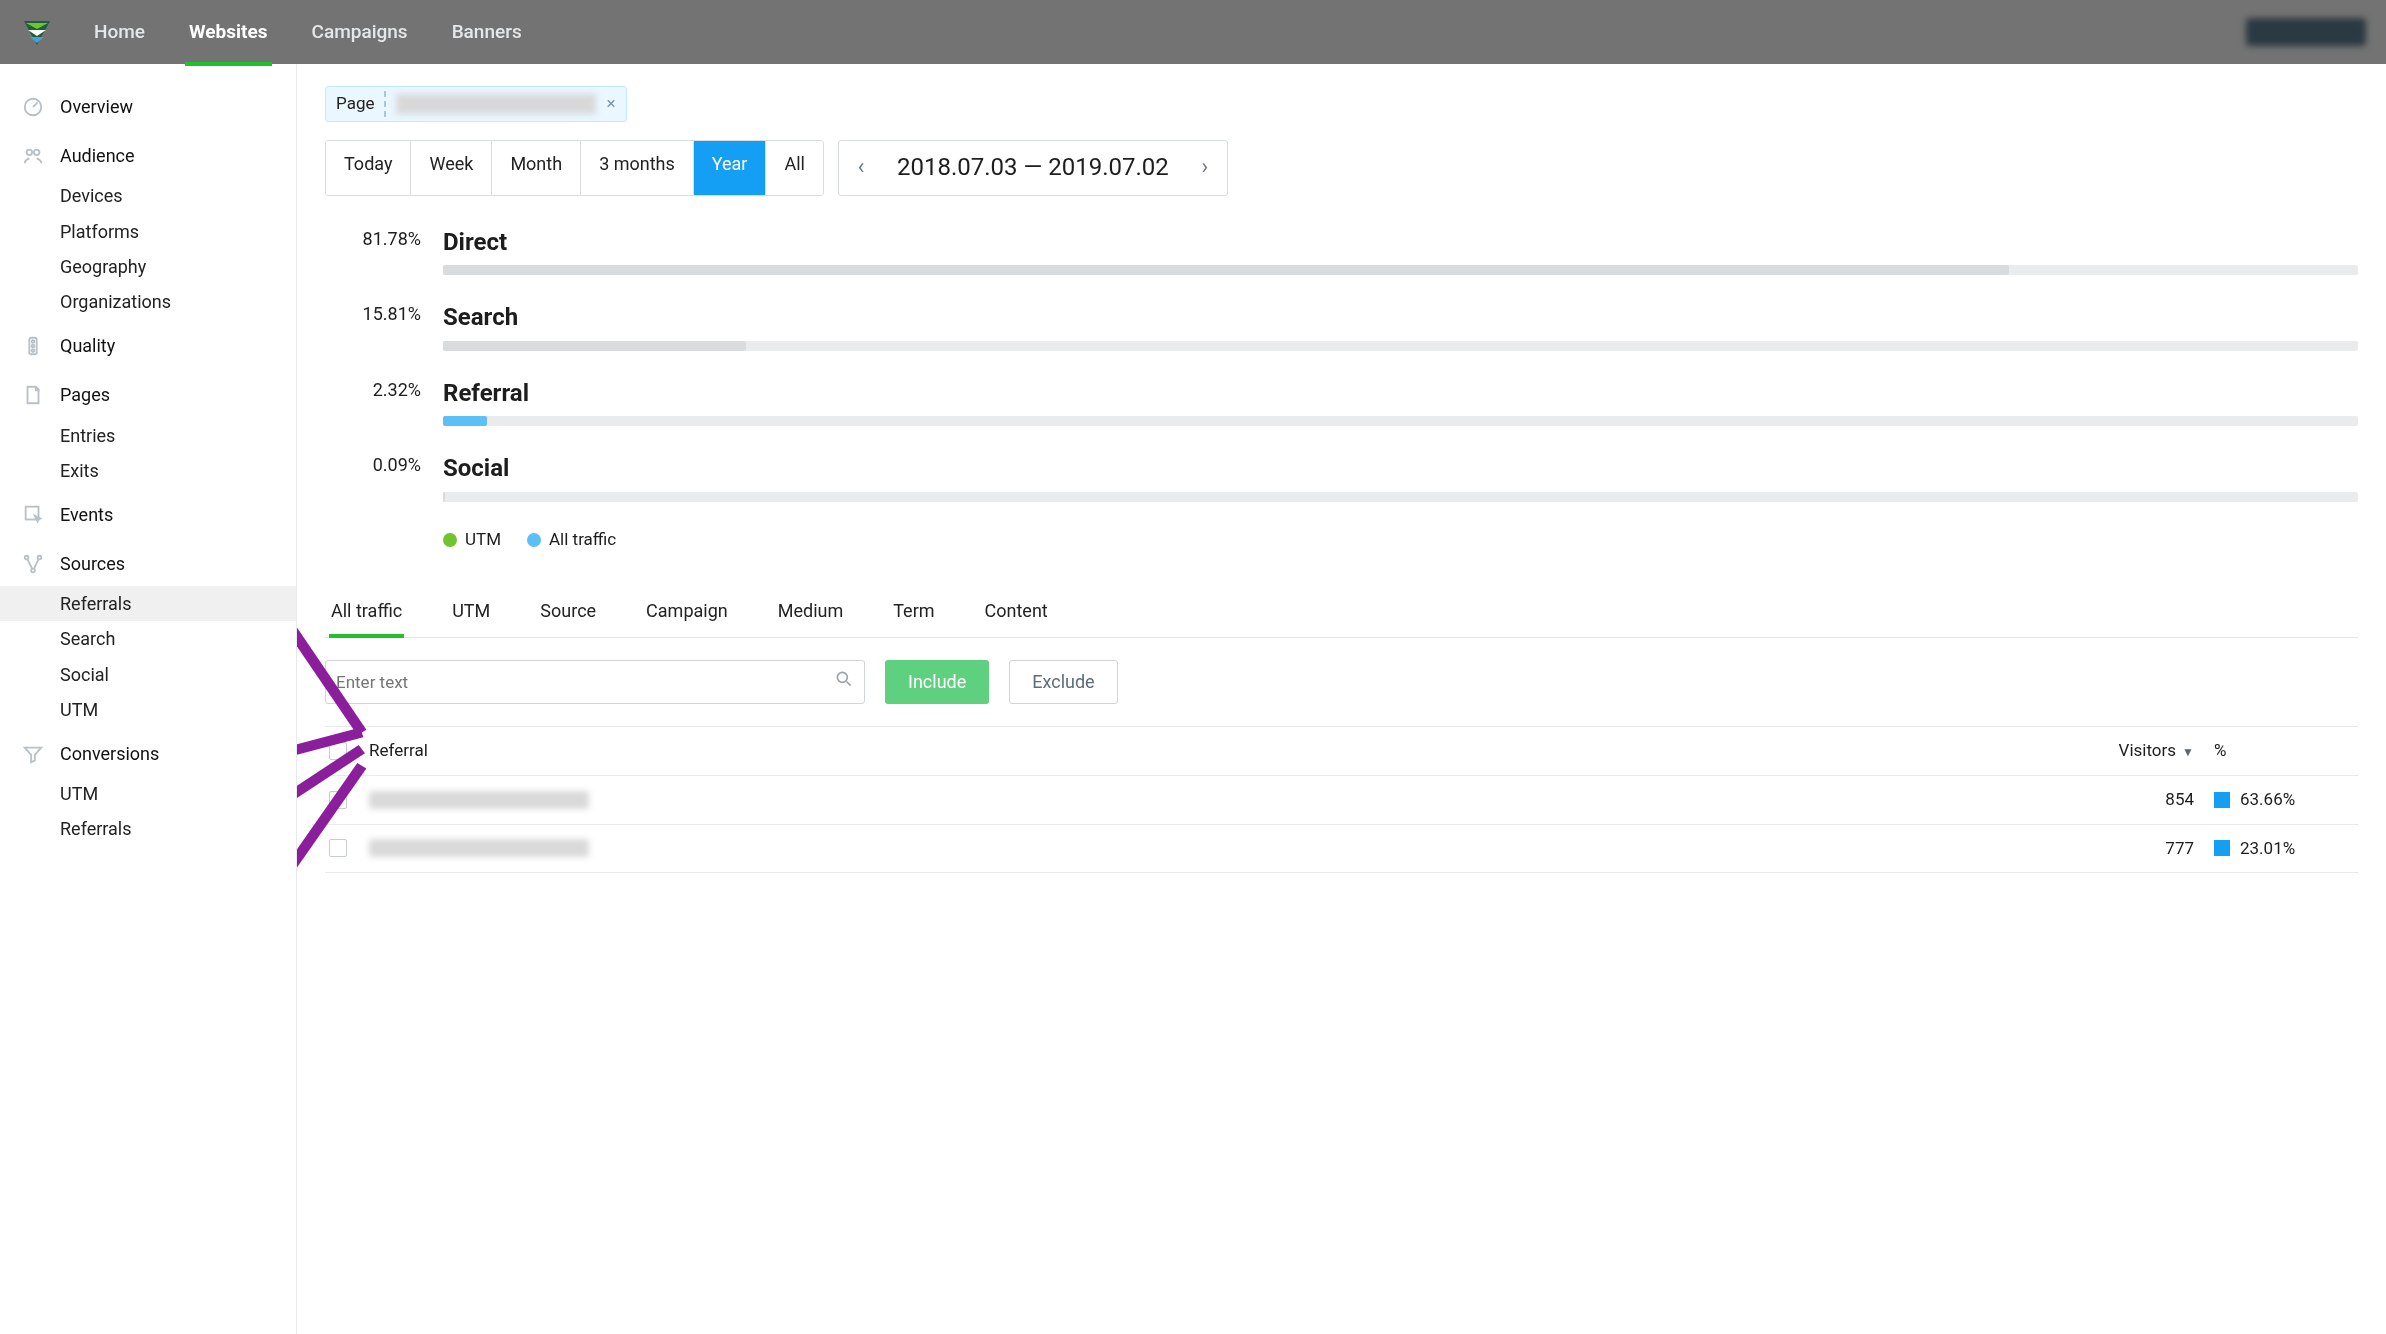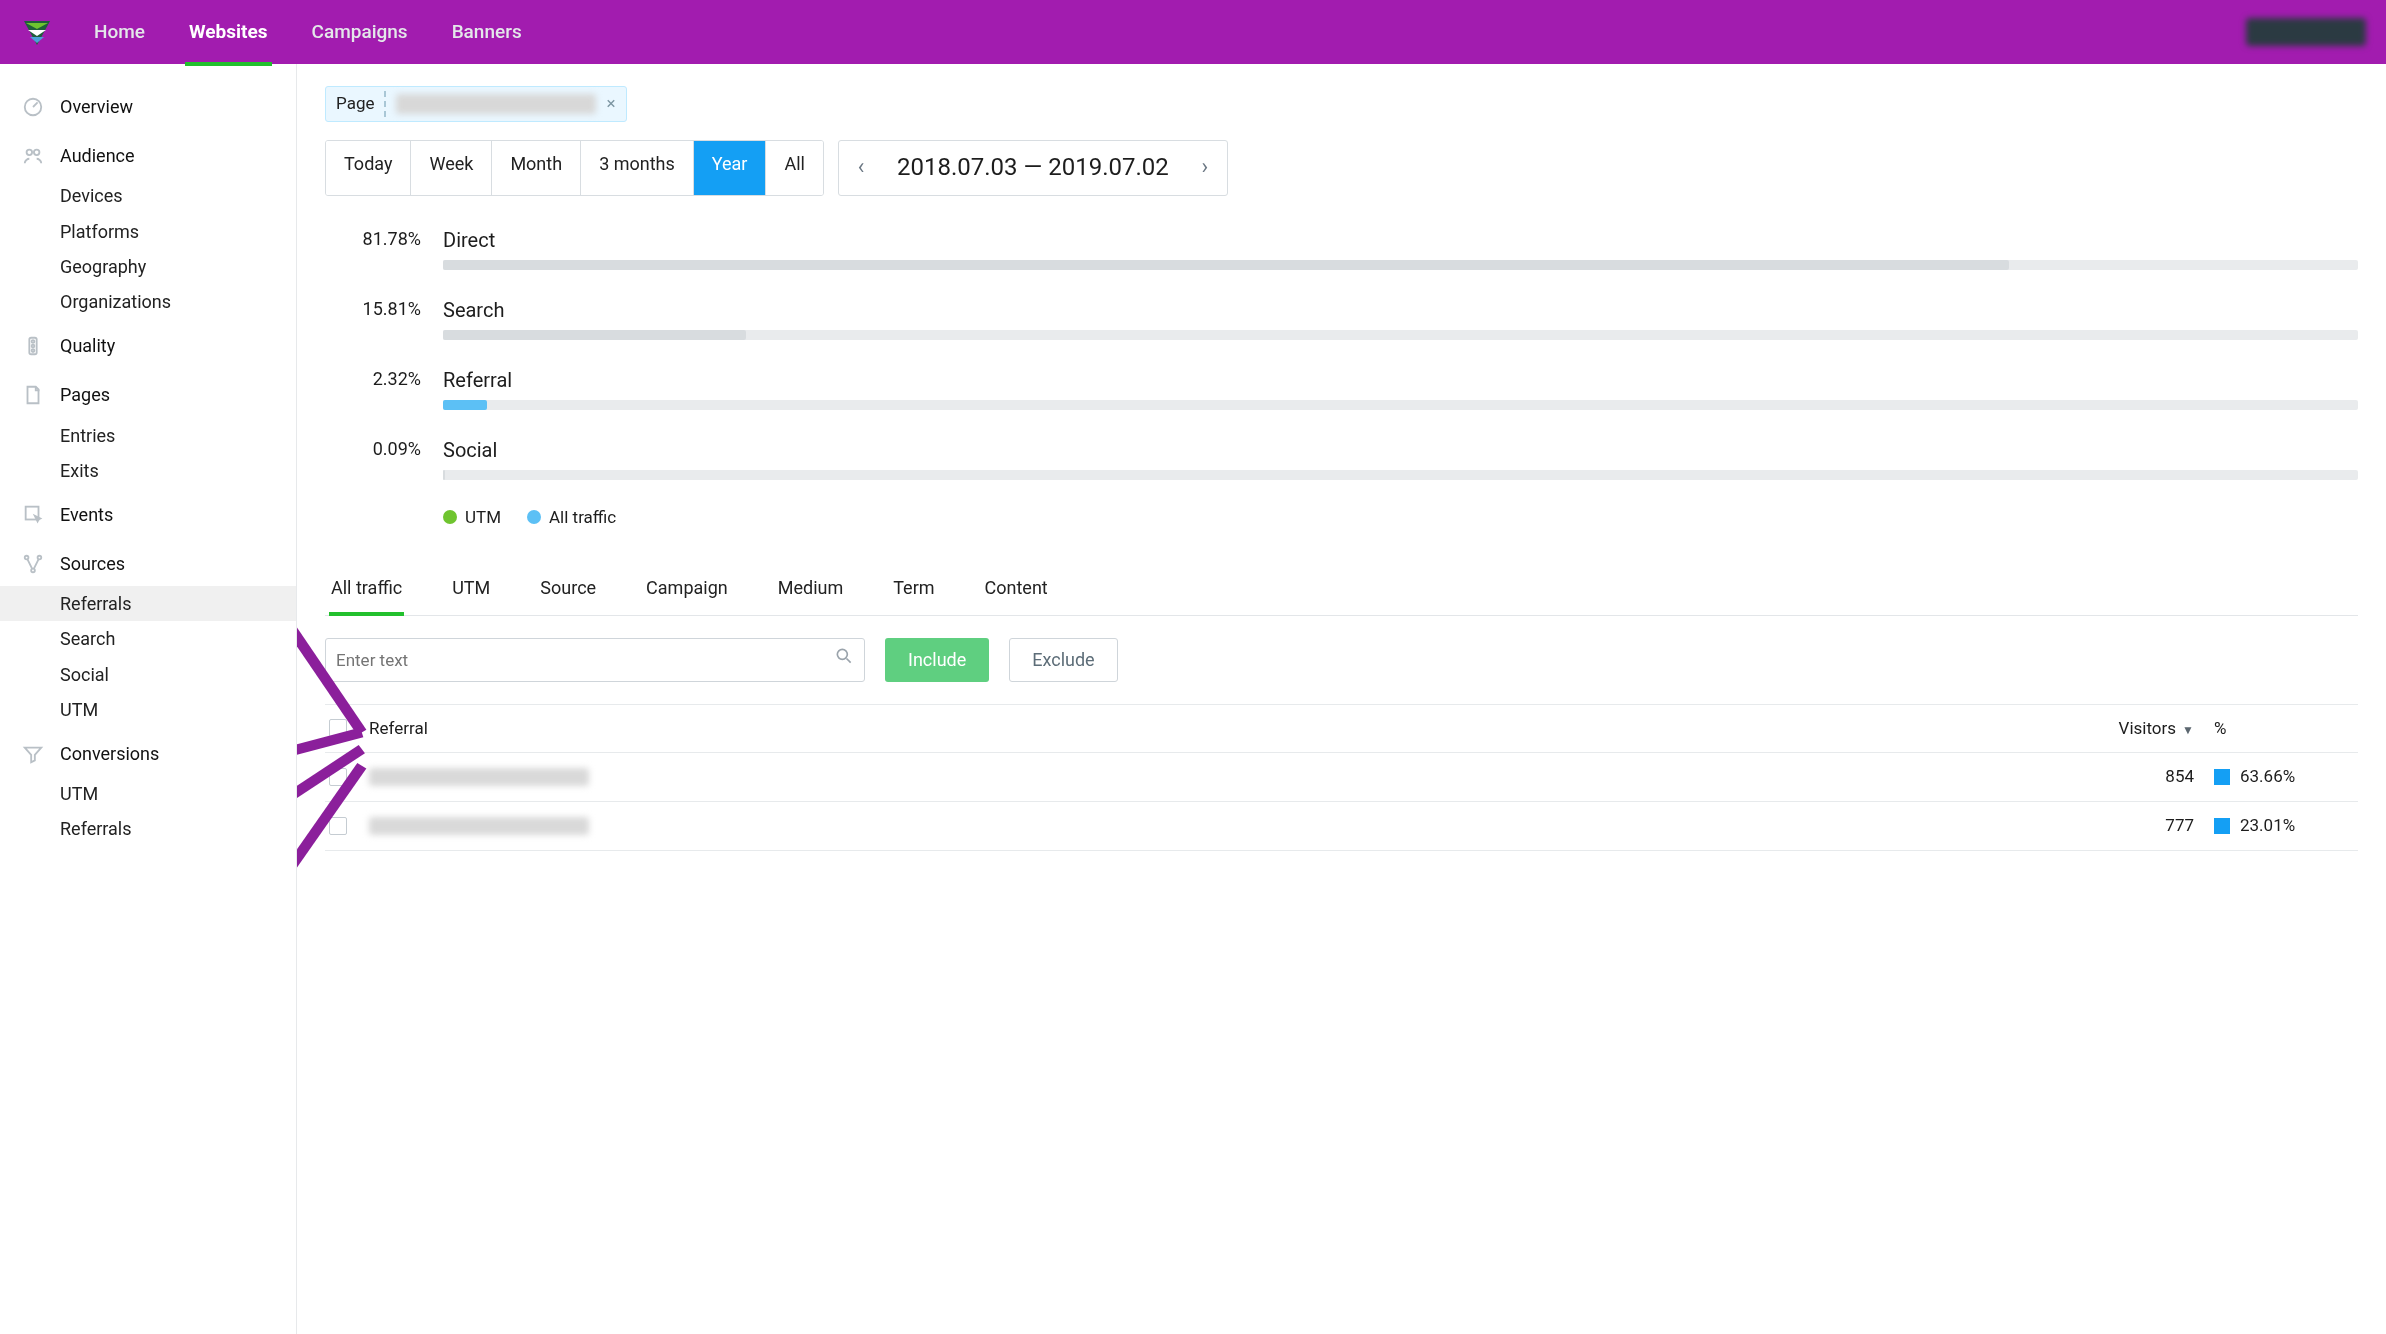--- a/index.html
+++ b/index.html
@@ -1,19 +1,19 @@
 <!DOCTYPE html>
 <html><head>
 <meta charset="utf-8">
 <style>
   *{box-sizing:border-box;margin:0;padding:0;font-family:-apple-system,BlinkMacSystemFont,"Segoe UI",Roboto,Arial,sans-serif;}
   body{background:#fff;color:#1d1d1d;font-size:17px;line-height:1.4;}
 
   
-  .topnav{height:64px;background:#a21caf;display:flex;align-items:center;padding:0 20px;gap:36px;color:#fff;}
+  .topnav{height:64px;background:#737373;display:flex;align-items:center;padding:0 20px;gap:36px;color:#fff;}
   .logo{width:34px;height:34px;display:flex;align-items:center;justify-content:center;}
   .topnav-item{color:#e4e8ea;font-size:19px;font-weight:500;padding:20px 4px;position:relative;cursor:pointer;}
   .topnav-item.active{font-weight:700;color:#fff;}
   .topnav-item.active::after{content:"";position:absolute;left:0;right:0;bottom:-1px;height:4px;background:#22c02d;}
   .topnav-spacer{flex:1;}
   .topnav-user{width:120px;height:28px;background:#2b3a42;border-radius:4px;filter:blur(3px);}
 
   
   .shell{display:flex;min-height:calc(100vh - 64px);}
 
@@ -41,21 +41,21 @@
   .seg:last-child{border-right:none;}
   .seg.active{background:#149ff4;color:#fff;}
   .date-group{margin-left:14px;display:flex;align-items:center;border:1px solid #d8dde1;border-radius:3px;}
   .date-nav{width:44px;display:flex;align-items:center;justify-content:center;color:#6c7884;cursor:pointer;font-size:22px;}
   .date-val{padding:10px 14px;font-size:24px;}
 
   .traffic-block{margin-top:30px;padding-left:10px;}
   .traffic-row{display:flex;align-items:flex-start;gap:22px;margin-bottom:26px;}
   .traffic-pct{width:86px;text-align:right;font-weight:400;font-size:18px;}
   .traffic-nw{flex:1;}
-  .traffic-name{font-weight:400;font-size:20px;margin-bottom:6px;}
+  .traffic-name{font-weight:700;font-size:24px;margin-bottom:6px;}
   .traffic-bar{height:10px;background:#e9ebed;position:relative;border-radius:2px;}
   .traffic-bar .fill{position:absolute;left:0;top:0;bottom:0;border-radius:2px;}
   .legend{display:flex;gap:26px;padding-left:108px;align-items:center;margin-top:4px;}
   .legend-item{display:flex;align-items:center;gap:8px;font-size:17px;}
   .dot{width:14px;height:14px;border-radius:50%;}
 
   .tabs{margin-top:34px;border-bottom:1px solid #e3e6e9;display:flex;gap:46px;padding:0 0 0 4px;}
   .tab{padding:12px 2px 14px;font-size:18px;color:#222;cursor:pointer;position:relative;}
   .tab.active::after{content:"";position:absolute;left:0;right:0;bottom:-1px;height:4px;background:#22c02d;}
 

